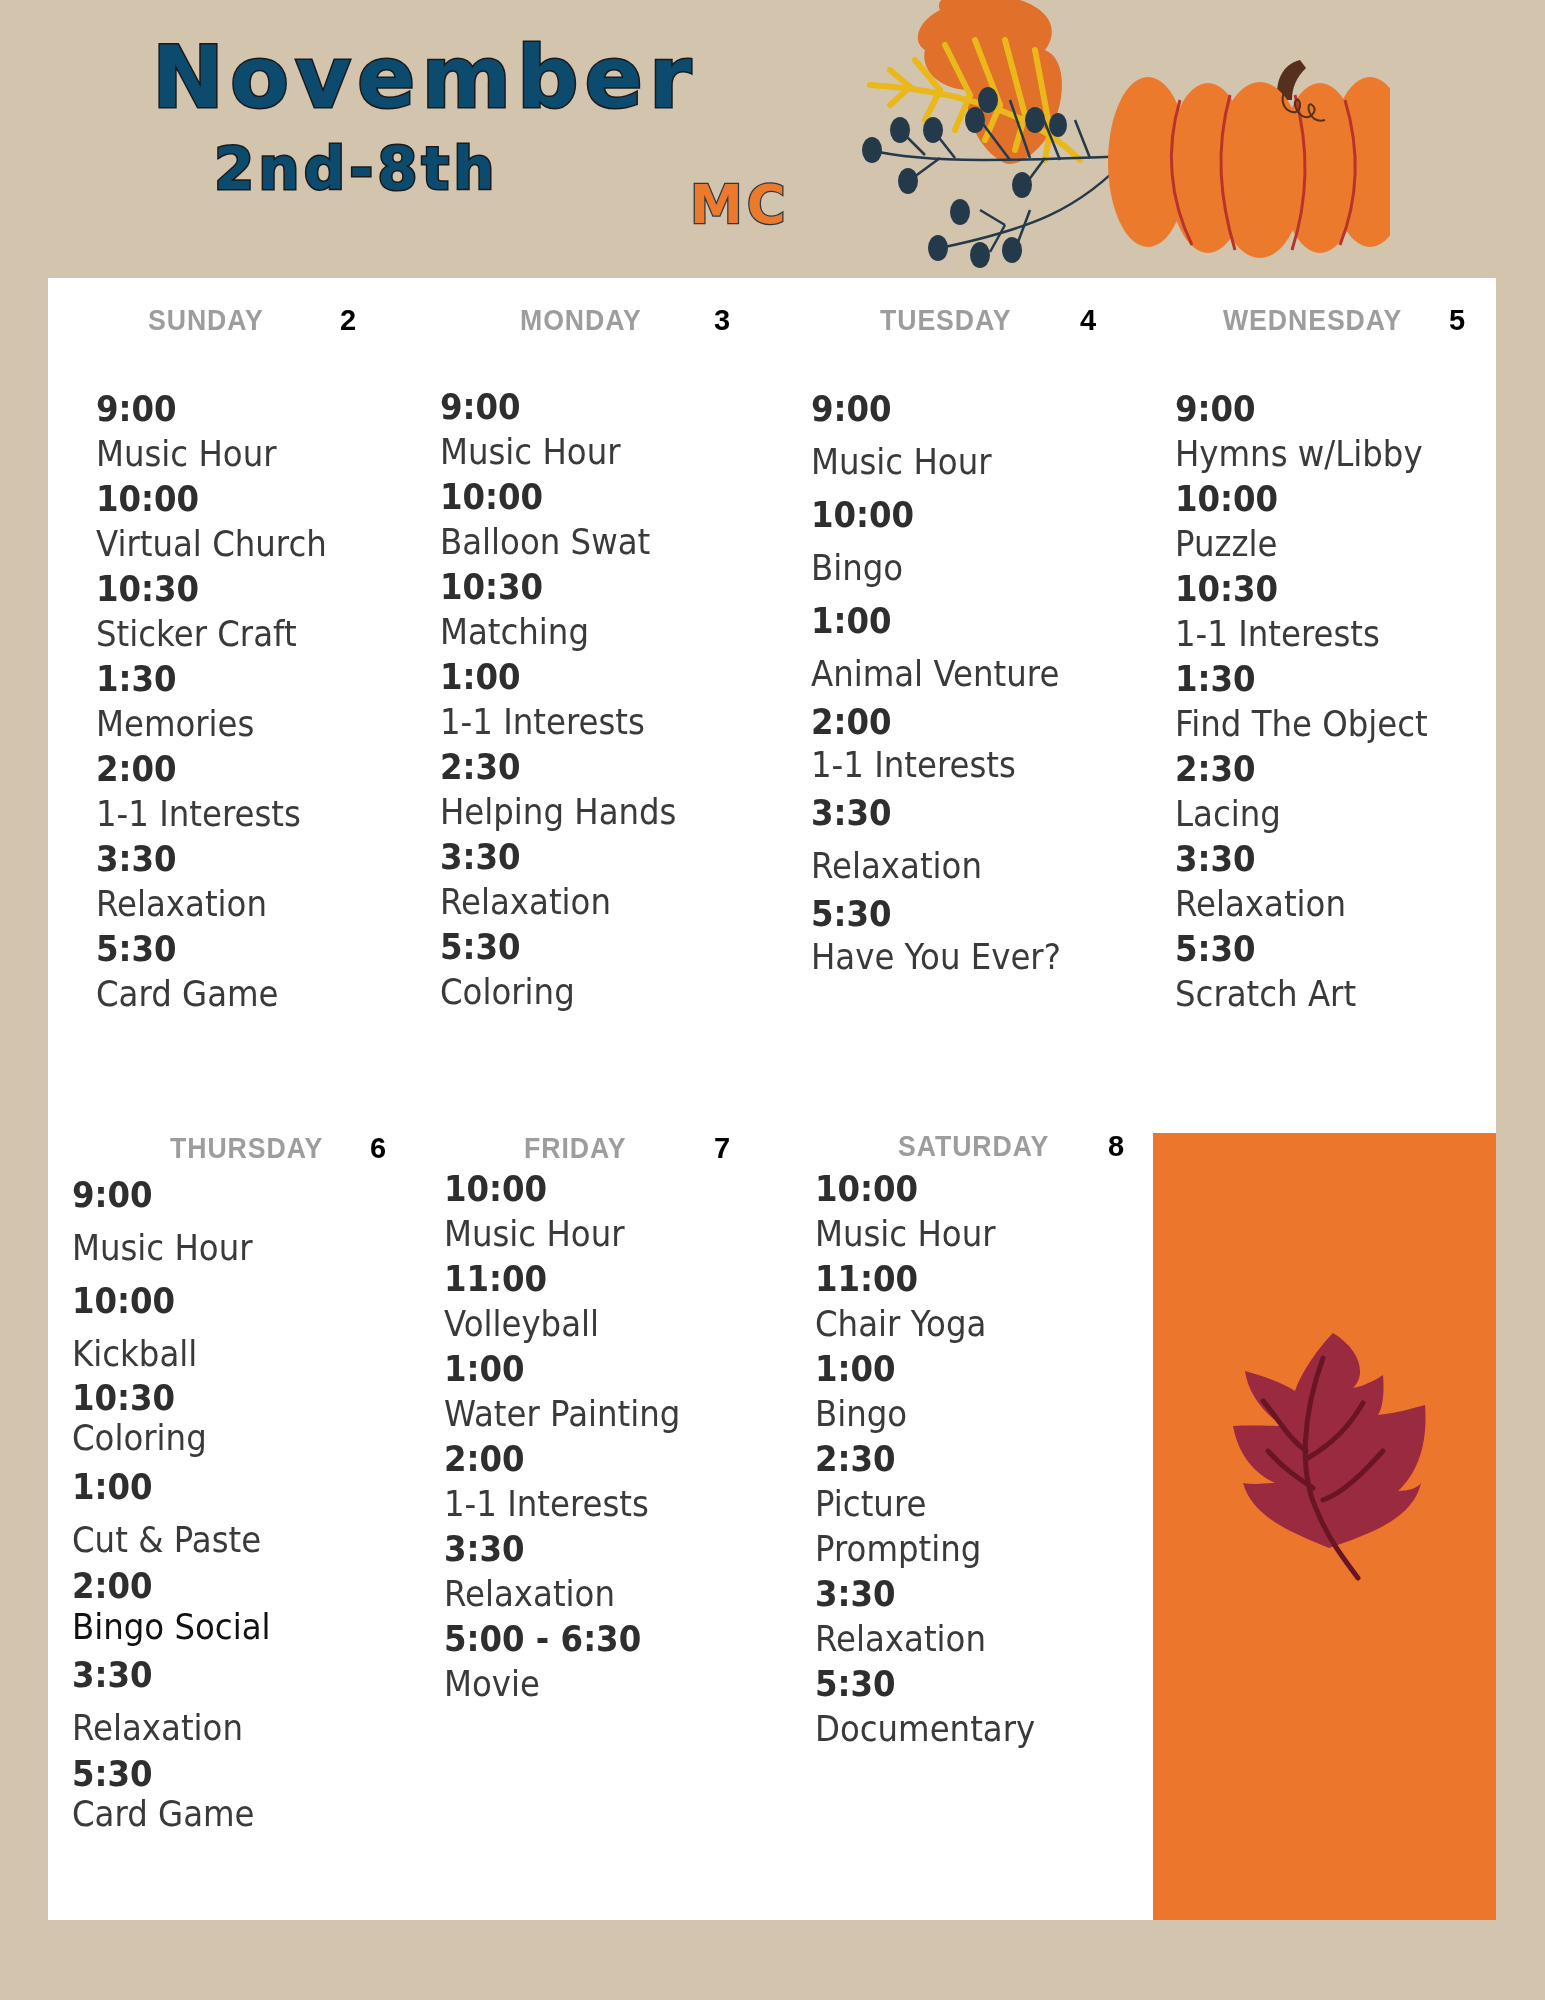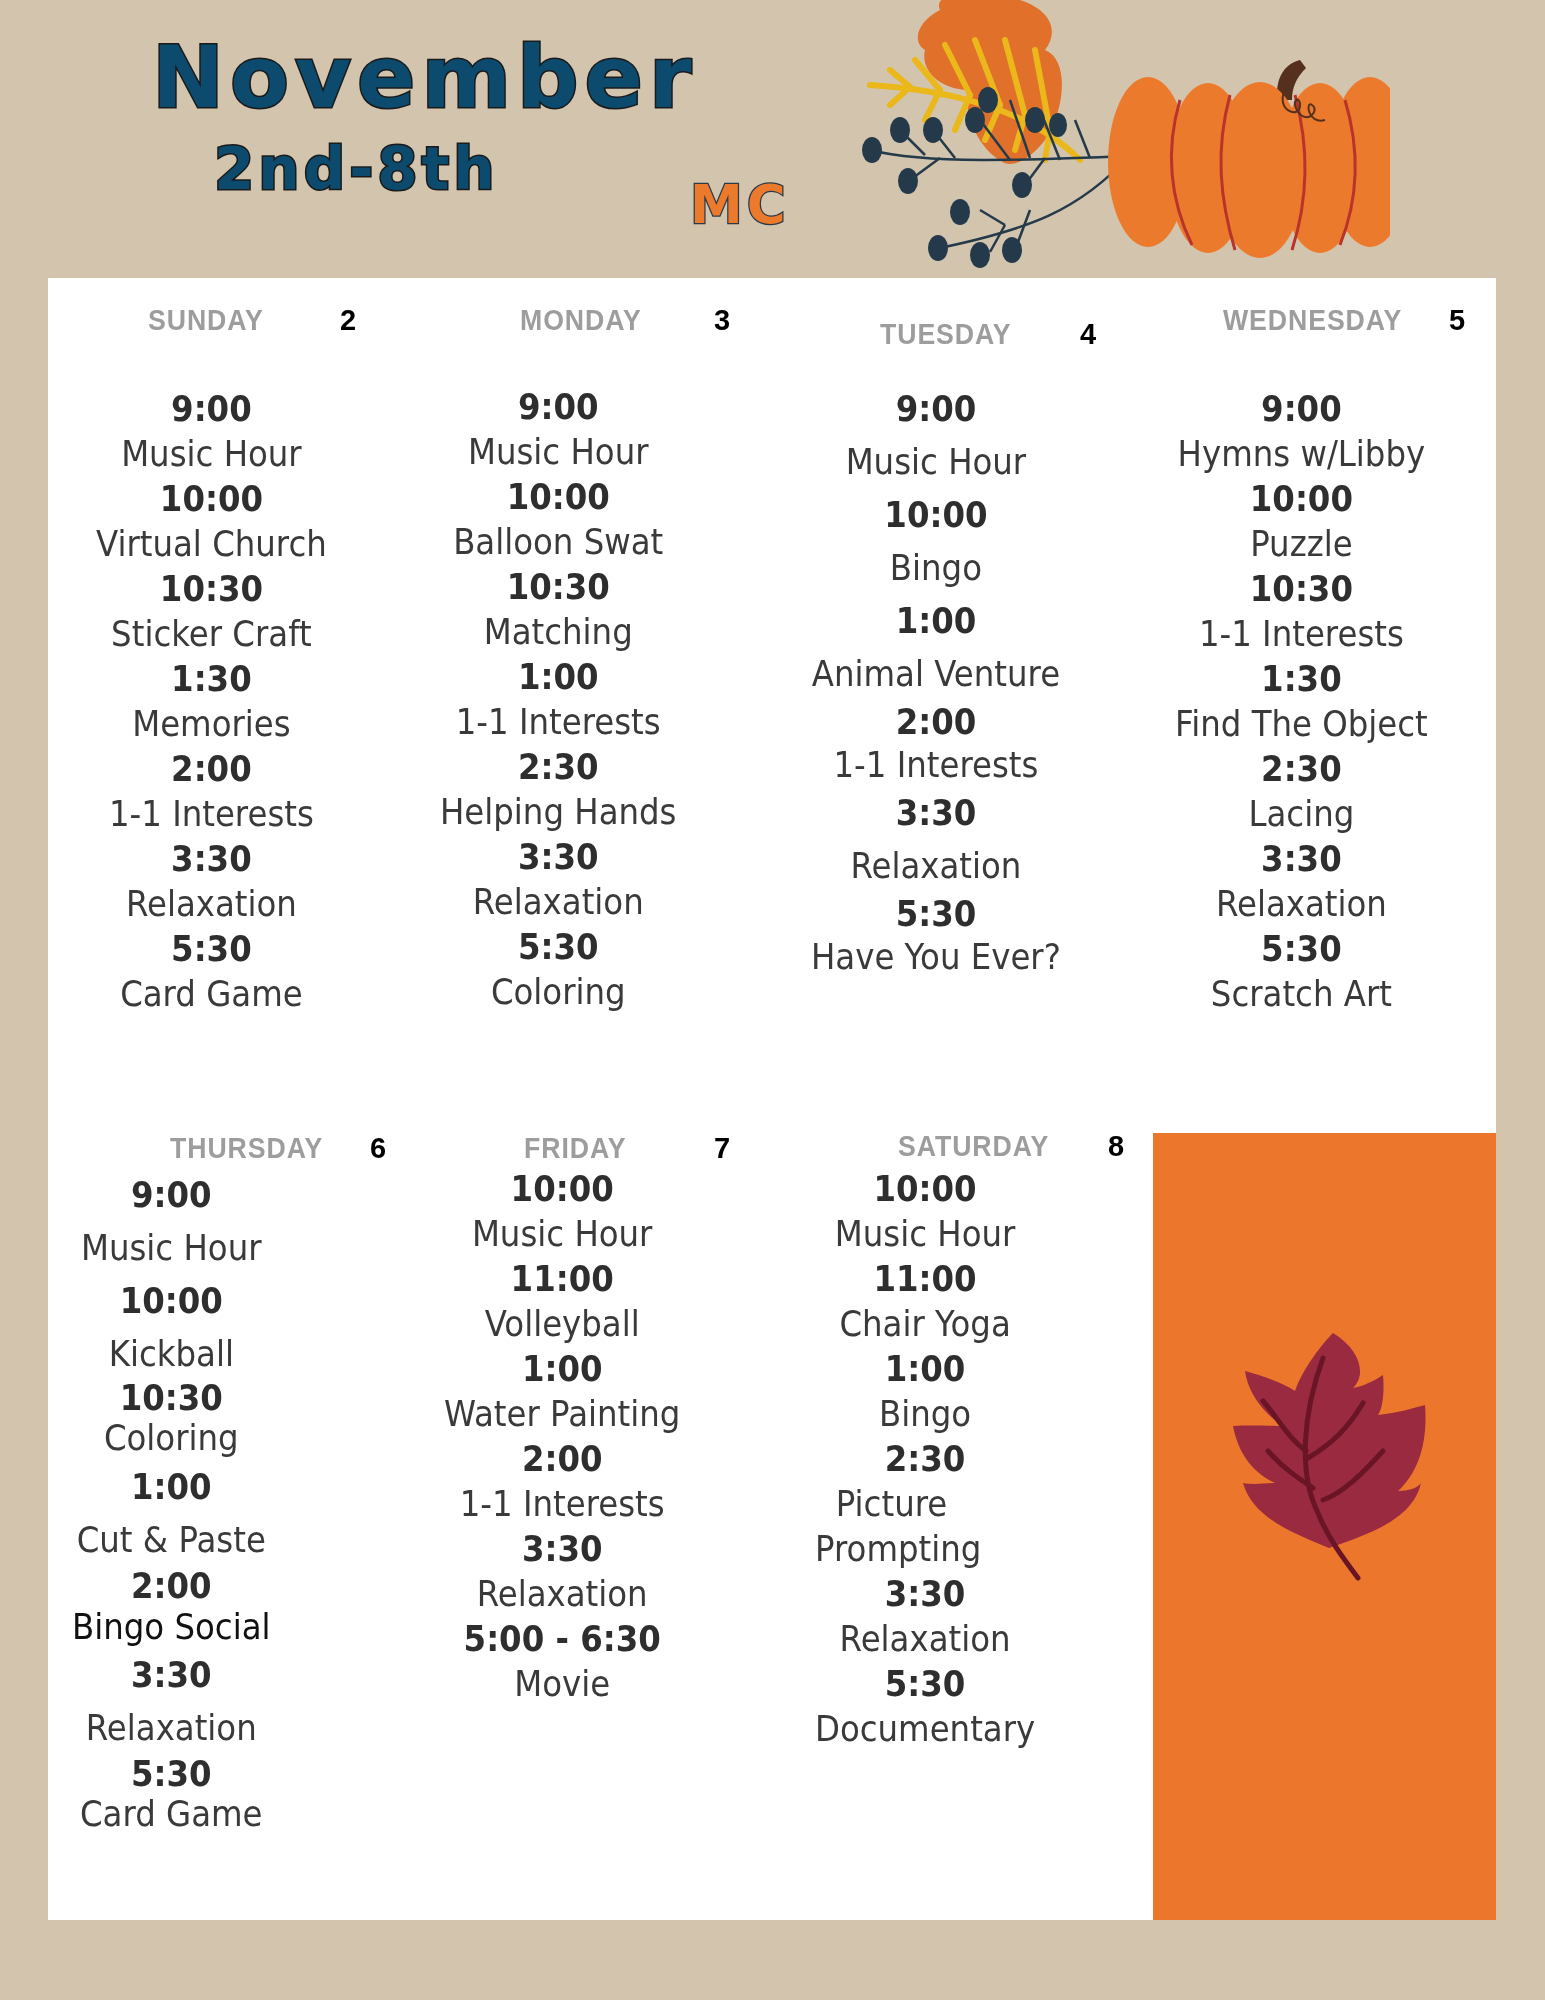--- a/index.html
+++ b/index.html
@@ -21,21 +21,21 @@
   .org-mark {
     position: absolute; left: 690px; top: 178px;
     font-size: 53px; font-weight: 900; color: #ec7a2d;
     -webkit-text-stroke: 2.5px #2a3a48; paint-order: stroke fill;
     letter-spacing: 4px; line-height: 1;
   }
   .decor { position: absolute; left: 830px; top: 0; width: 560px; height: 275px; }
 
   .sheet {
     position: absolute; left: 48px; top: 278px;
-    width: 1448px; height: 1642px; background: #ffffff; text-align: center;
+    width: 1448px; height: 1642px; background: #ffffff;
   }
   .day-col { position: absolute; }
   .day-header {
     position: absolute; display: flex; align-items: baseline; white-space: nowrap;
   }
   .day-name {
     font-family: "Liberation Sans", sans-serif; font-weight: 700;
     color: #9d9d9d; font-size: 29px; letter-spacing: 1px;
     transform: scaleX(0.92); transform-origin: left;
   }
@@ -178,21 +178,21 @@
       <div class="time">2:30</div>
       <div class="activity">Helping Hands</div>
       <div class="time">3:30</div>
       <div class="activity">Relaxation</div>
       <div class="time">5:30</div>
       <div class="activity">Coloring</div>
     </div>
   </section>
 
   <section class="day-col loose" style="left:710px;top:0;width:365px;height:580px;">
-    <div class="day-header" style="left:122px;top:40px;">
+    <div class="day-header" style="left:122px;top:26px;">
       <span class="day-name">TUESDAY</span>
       <span class="day-num" style="left:200px;">4</span>
     </div>
     <div class="events" style="left:53px;top:104px;">
       <div class="time">9:00</div>
       <div class="activity">Music Hour</div>
       <div class="time">10:00</div>
       <div class="activity">Bingo</div>
       <div class="time">1:00</div>
       <div class="activity">Animal Venture</div>

